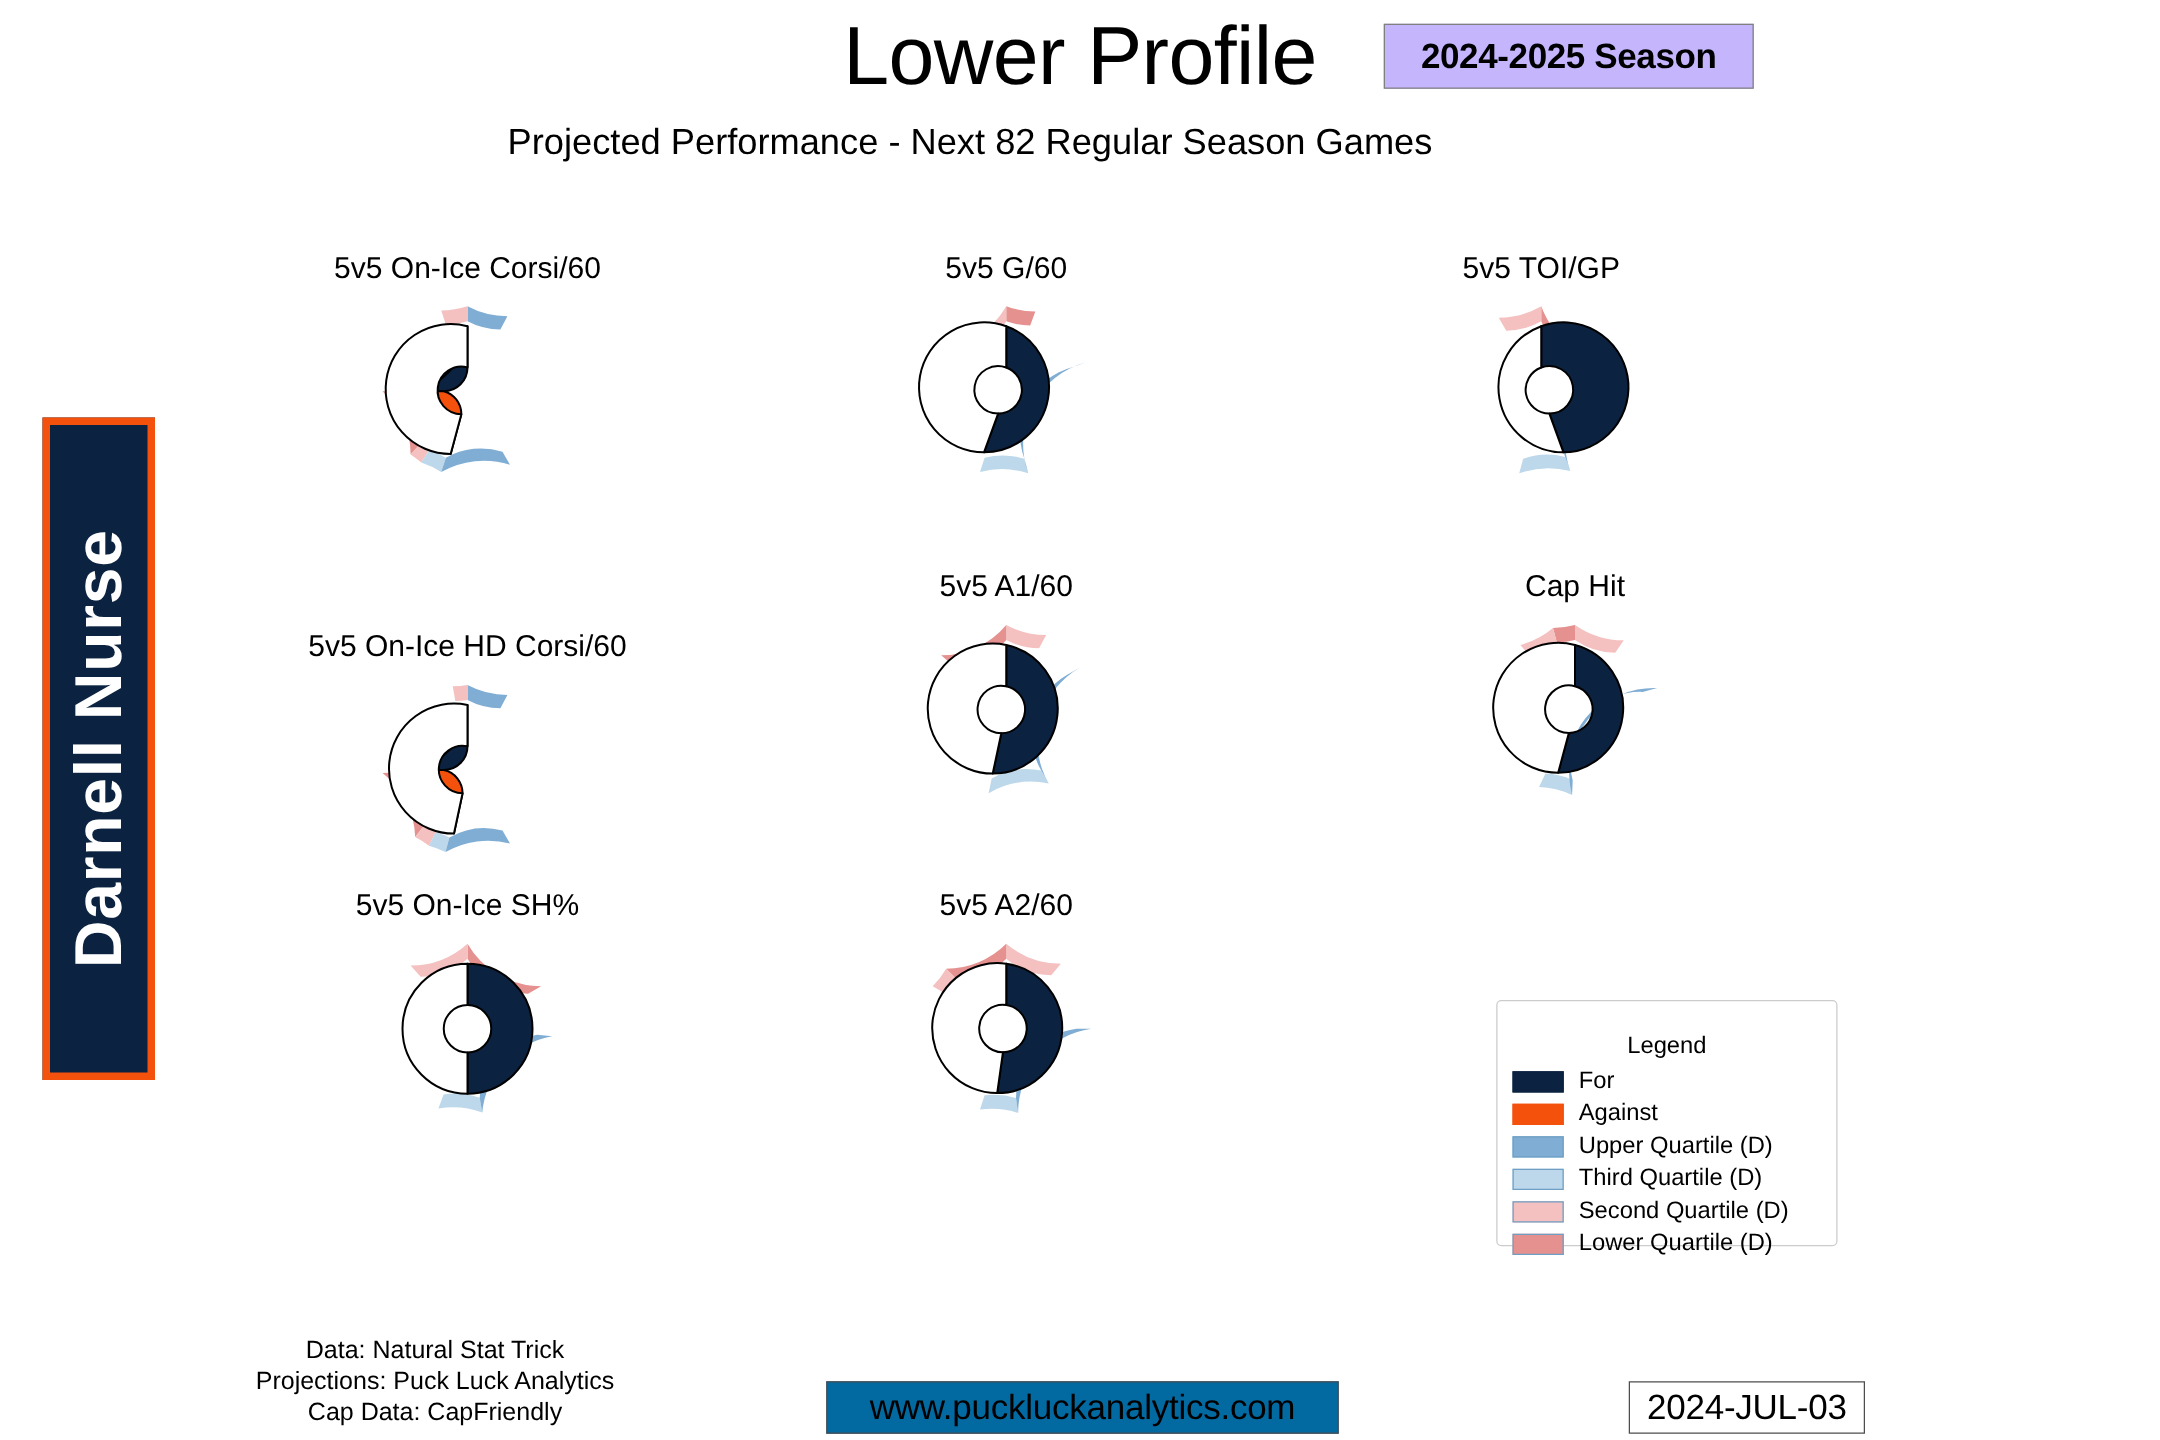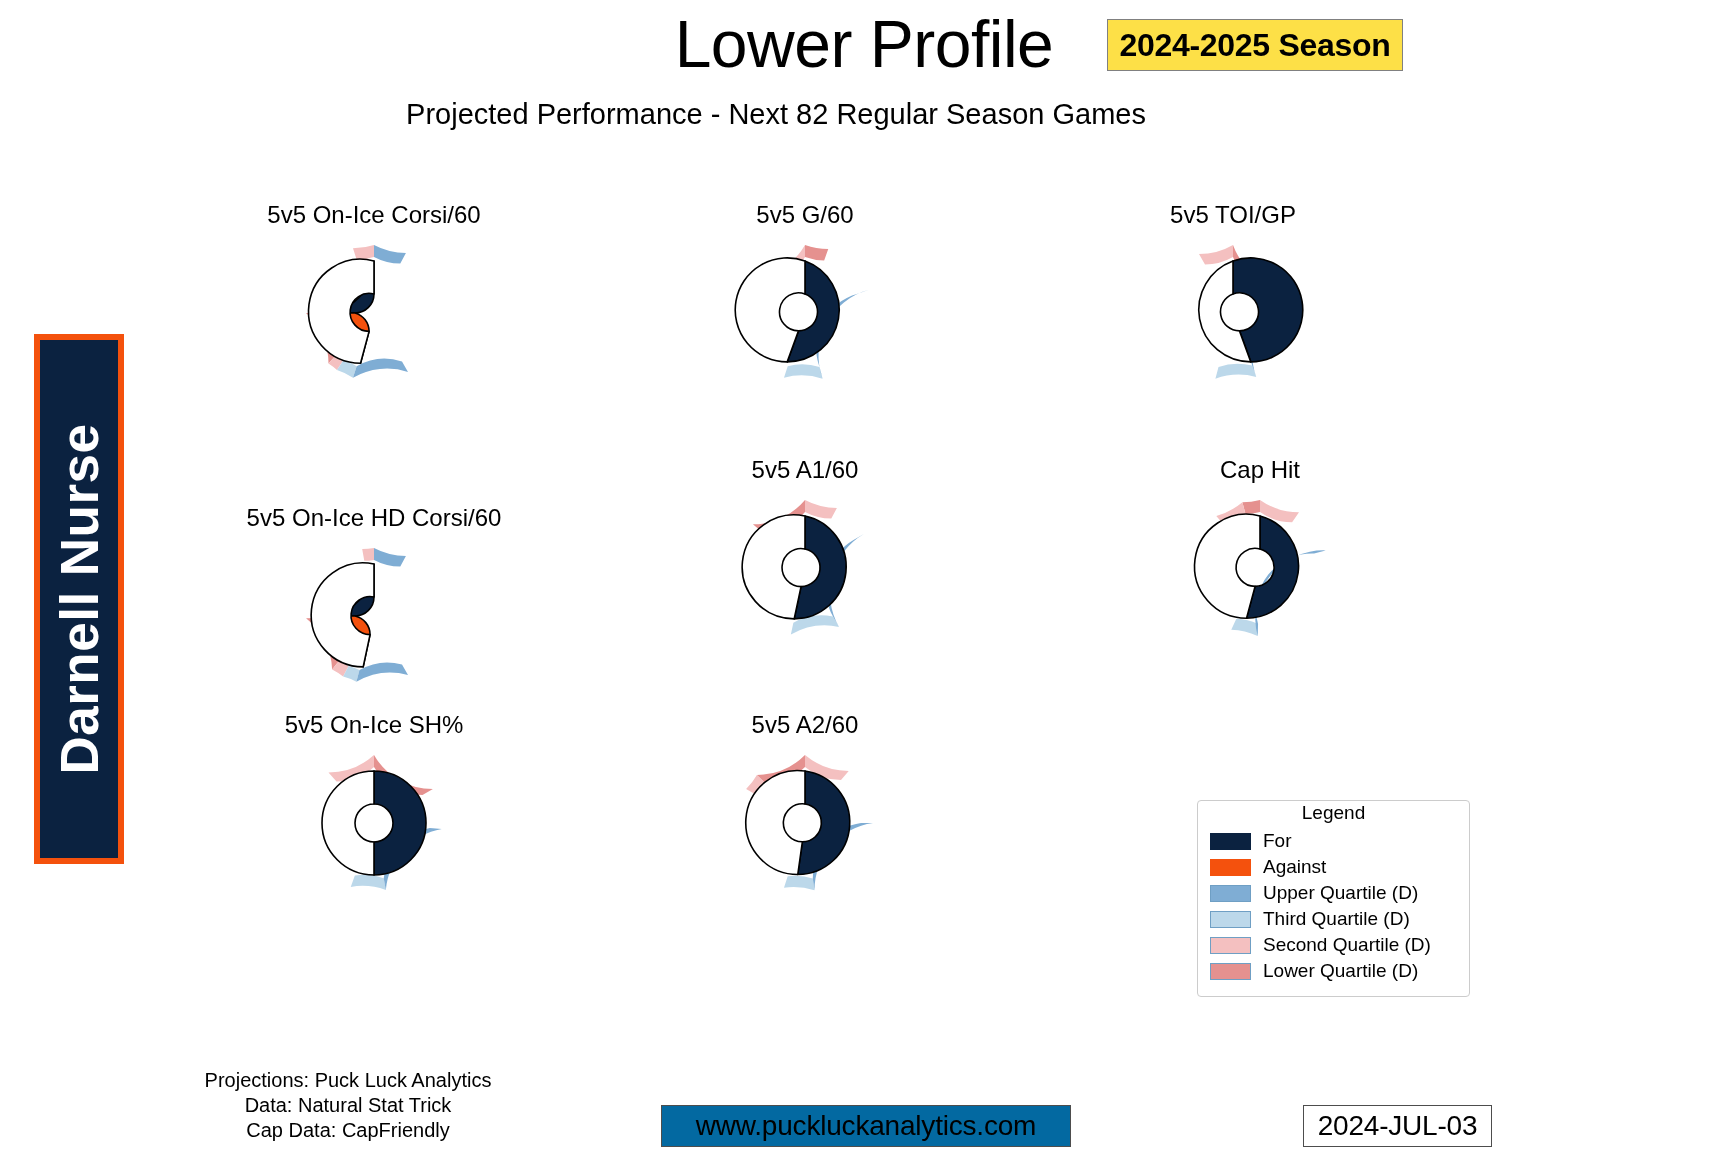--- a/index.html
+++ b/index.html
@@ -38,27 +38,27 @@
     font-size: 29px;
     font-weight: 400;
     line-height: 38px;
   }
   #season-badge {
     position: absolute;
     top: 19px;
     left: 1107px;
     width: 296px;
     height: 52px;
-    background: #fde047;
+    background: #c4b5fd;
     border: 1.5px solid #808080;
     box-sizing: border-box;
     display: flex;
     align-items: center;
     justify-content: center;
-    font-size: 32px;
+    font-size: 28px;
     font-weight: 700;
     letter-spacing: -0.3px;
   }
 
   
   #player-plate {
     position: absolute;
     left: 34px;
     top: 334px;
     width: 90px;
@@ -114,21 +114,21 @@
   #legend-box {
     position: absolute;
     left: 1197px;
     top: 800px;
     width: 273px;
     height: 197px;
     background: #ffffff;
     border: 1px solid #cccccc;
     border-radius: 4px;
     box-sizing: border-box;
-    padding: 0 12px 6px 12px;
+    padding: 24px 12px 6px 12px;
   }
   #legend-title {
     text-align: center;
     font-size: 19px;
     line-height: 24px;
     margin-bottom: 3px;
   }
   .legend-row {
     display: flex;
     align-items: center;
@@ -338,18 +338,18 @@
         <span class="legend-label">Second Quartile (D)</span>
       </div>
       <div class="legend-row">
         <span class="legend-swatch" style="background: rgb(229, 145, 143); border: 1px solid rgb(111, 159, 196);"></span>
         <span class="legend-label">Lower Quartile (D)</span>
       </div>
     </div>
 </div>
 
 <div id="credits">
+  <div>Data: Natural Stat Trick</div>
   <div>Projections: Puck Luck Analytics</div>
-  <div>Data: Natural Stat Trick</div>
   <div>Cap Data: CapFriendly</div>
 </div>
 <div id="site-bar">www.puckluckanalytics.com</div>
 <div id="date-box">2024-JUL-03</div>
 
 </body></html>

